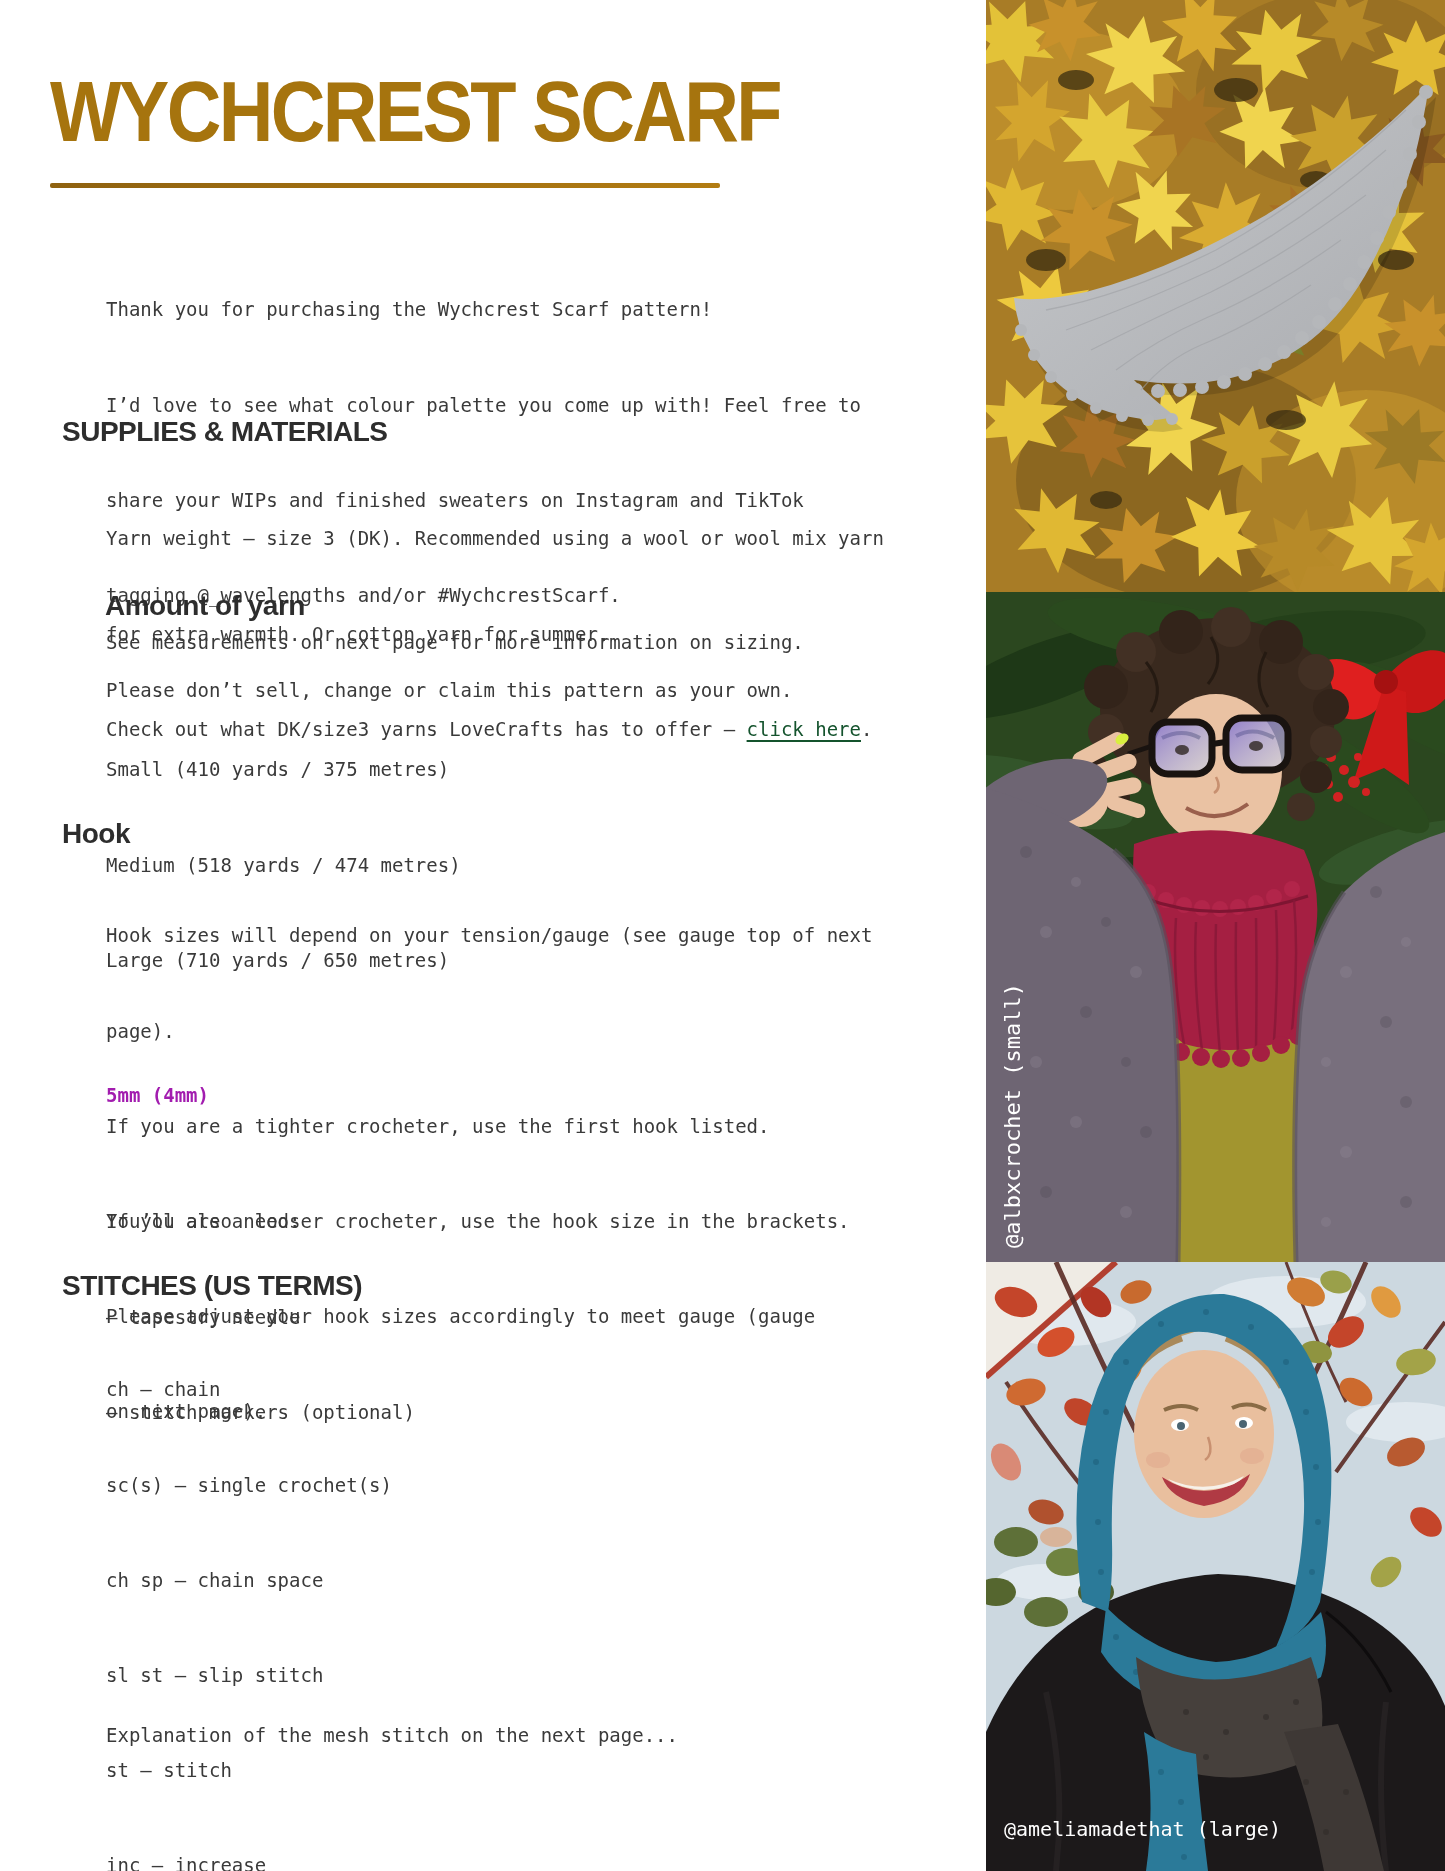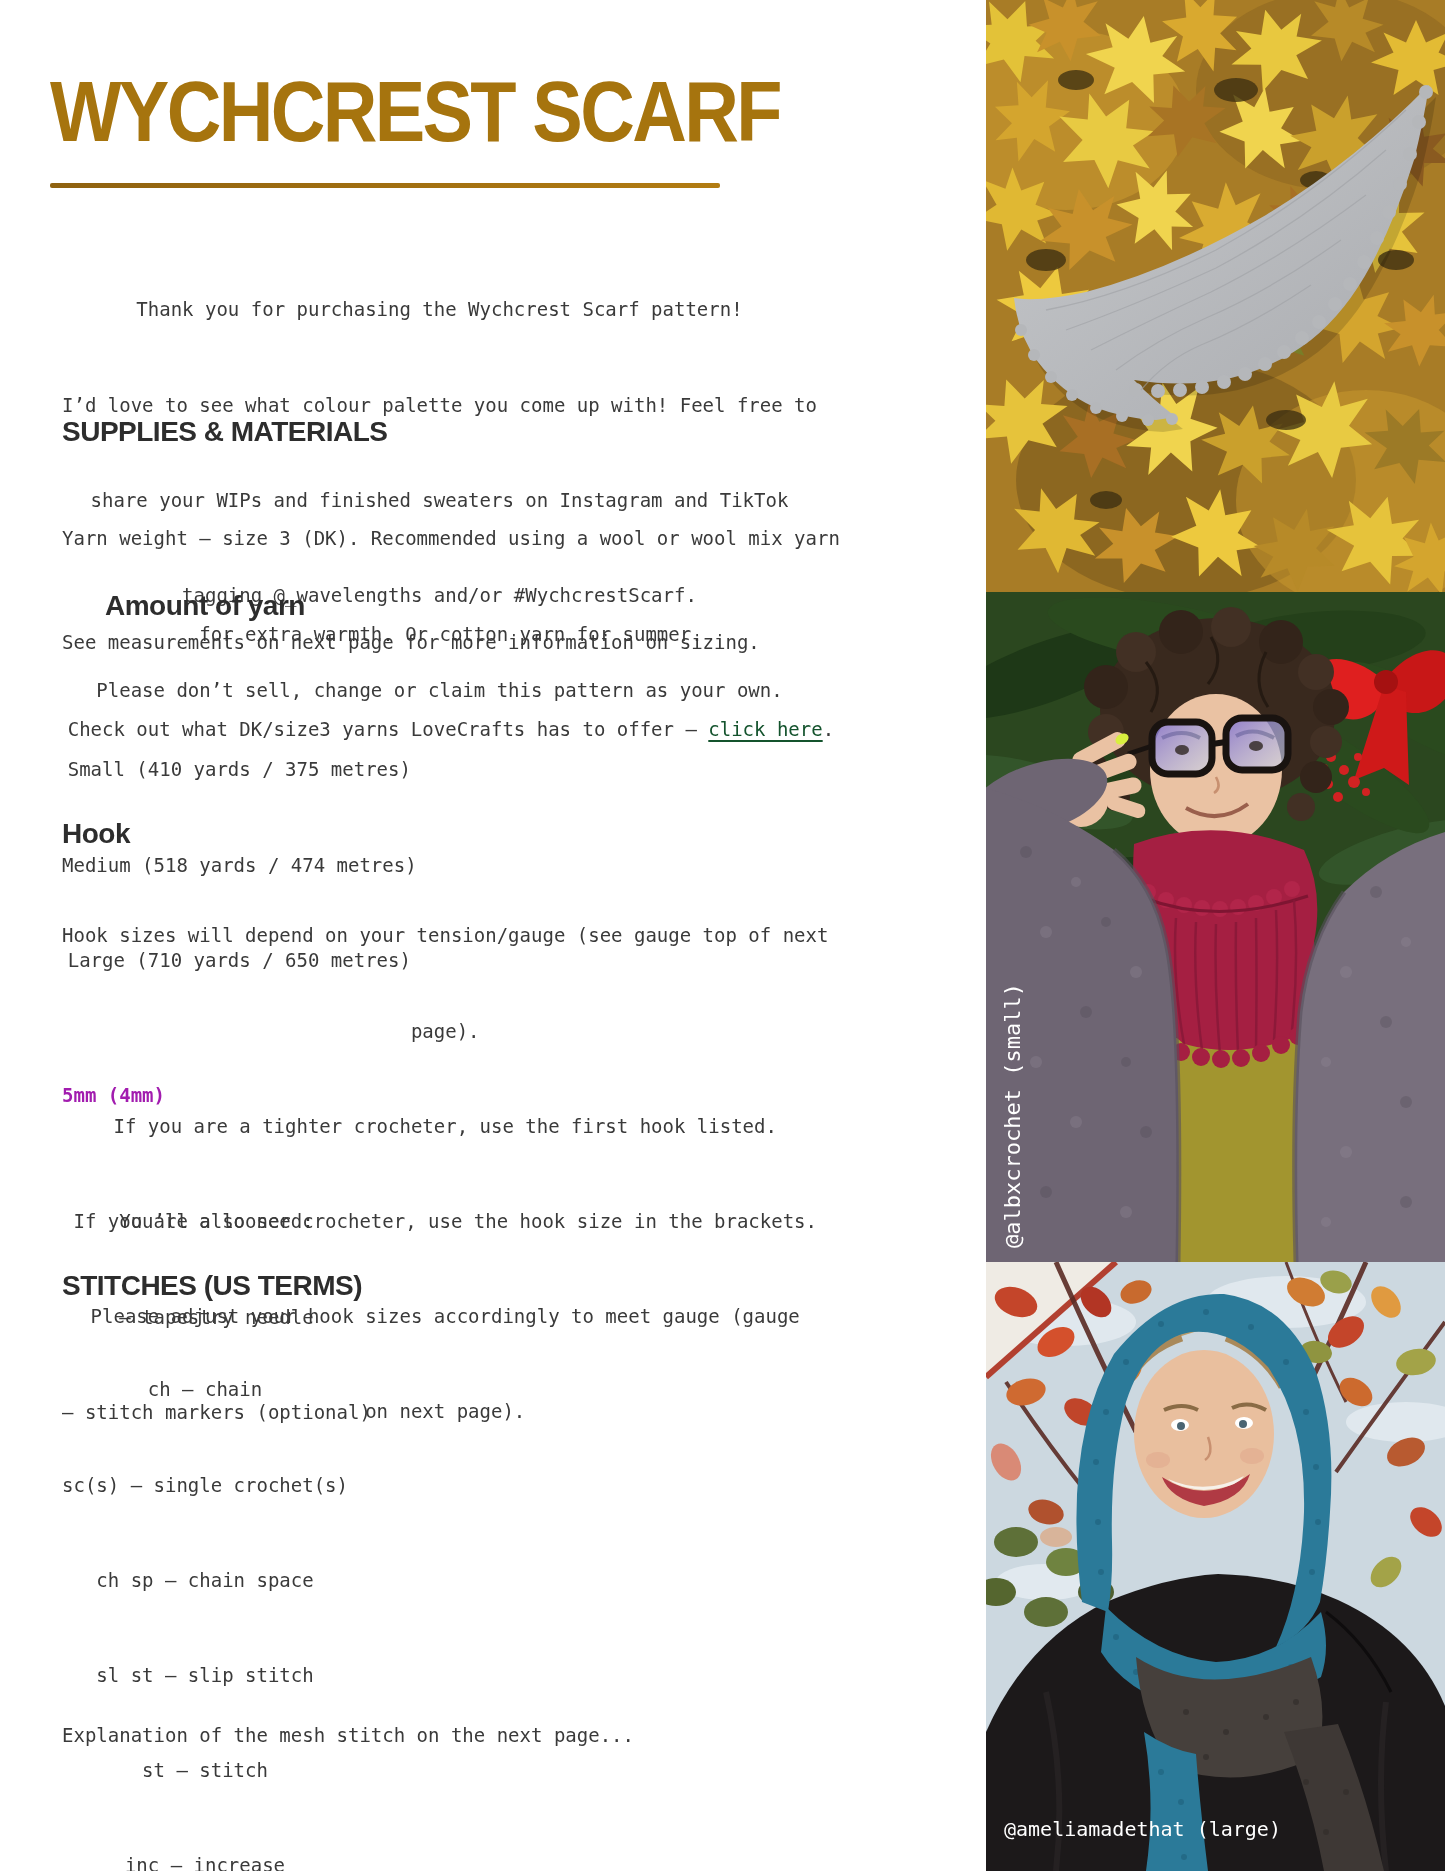--- a/index.html
+++ b/index.html
@@ -1,23 +1,23 @@
 <!DOCTYPE html>
 <html><head>
 <meta charset="utf-8">
 <style>
   html,body{margin:0;padding:0;background:#ffffff;}
   #page{position:relative;width:1445px;height:1871px;background:#ffffff;overflow:hidden;
-        font-family:"DejaVu Sans Mono","Liberation Mono",monospace;text-align:center;}
+        font-family:"DejaVu Sans Mono","Liberation Mono",monospace;}
   .abs{position:absolute;}
   .title{font-family:"Liberation Sans","DejaVu Sans",sans-serif;font-weight:900;
          font-size:86px;letter-spacing:-3px;color:#A6740E;transform:scaleX(0.88);
          transform-origin:left top;white-space:pre;}
   .rule{background:linear-gradient(90deg,#8f6210,#b27c12);height:5px;border-radius:2px;}
-  .mono{font-size:19px;line-height:31.7px;color:#3a3a3a;white-space:pre;}
+  .mono{font-size:19px;line-height:31.7px;color:#3a3a3a;white-space:pre;margin-left:44px;}
   .h{font-family:"Liberation Sans","DejaVu Sans",sans-serif;font-weight:900;
      font-size:28px;letter-spacing:-0.5px;color:#2d2d2d;white-space:pre;}
   a.gold{color:#14532d;text-decoration:underline;text-underline-offset:4px;
          text-decoration-thickness:1.5px;cursor:pointer;}
   .boldline{font-weight:bold;color:#a21caf;}
   .caption{color:#ffffff;white-space:pre;}
   .cap-vert{font-size:22px;transform:rotate(-90deg);transform-origin:0 0;}
   .cap-horz{font-size:20px;}
   svg{display:block;}
 </style>

